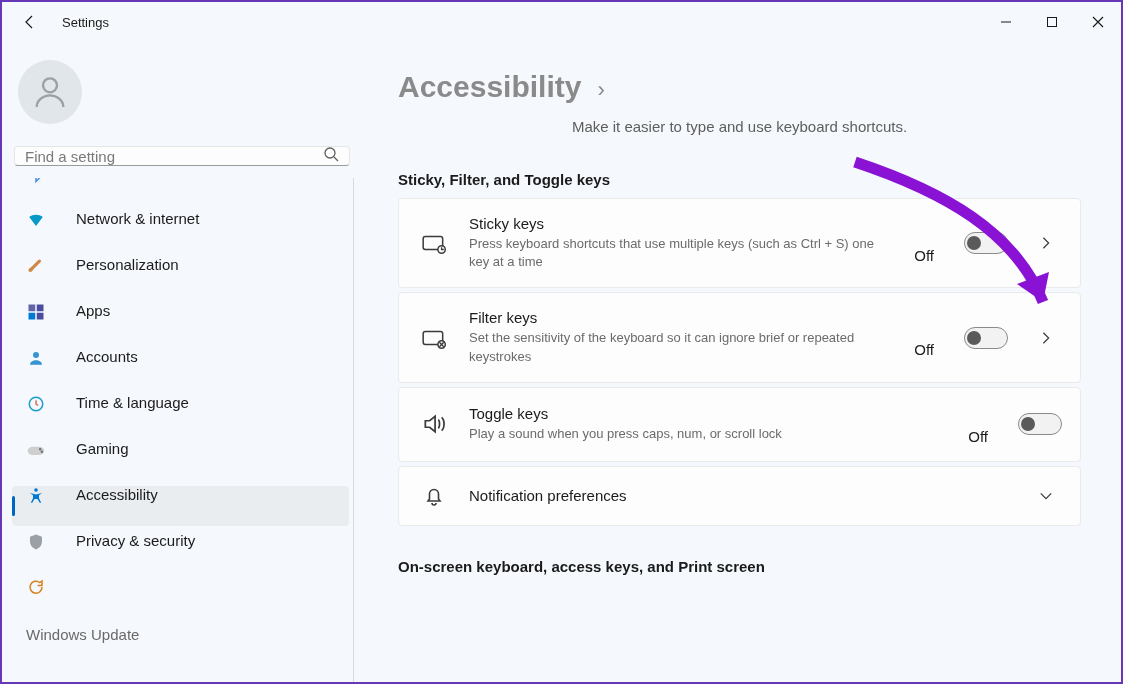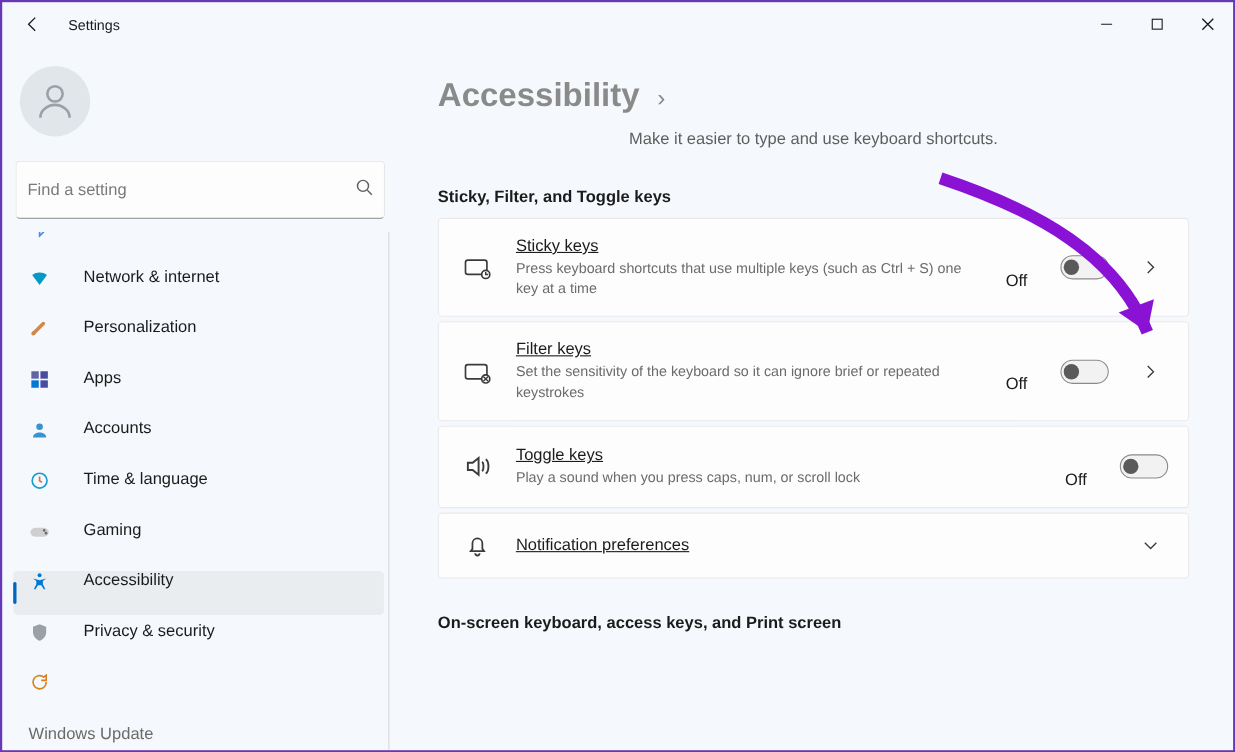--- a/index.html
+++ b/index.html
@@ -9,21 +9,21 @@
     .title { margin-left: 20px; font-size: 13px; color: #1b1b1b; }
     .win-controls { margin-left: auto; display: flex; }
     .win-btn { width: 46px; height: 32px; display: flex; align-items: center; justify-content: center; cursor: pointer; }
     
     .main-container { display: flex; height: calc(100% - 40px); }
     
     .sidebar { width: 360px; padding: 0 8px 0 8px; display: flex; flex-direction: column; height: 100%; }
     .user-row { display: flex; align-items: center; padding: 18px 8px 18px 8px; gap: 16px; }
     .avatar { width: 64px; height: 64px; border-radius: 50%; background: #e1e6ea; display: flex; align-items: center; justify-content: center; color: #888; }
     
-    .search-box { margin: 4px 4px 12px 4px; height: 53px; background: #fdfdfd; border: 1px solid #e6e6e6; border-bottom: 1px solid #9a9a9a; border-radius: 4px; display: flex; align-items: center; padding: 0 10px; }
+    .search-box { margin: 4px 4px 12px 4px; height: 20px; background: #fdfdfd; border: 1px solid #e6e6e6; border-bottom: 1px solid #9a9a9a; border-radius: 4px; display: flex; align-items: center; padding: 0 10px; }
     .search-box input { flex: 1; border: none; outline: none; font-size: 15px; background: transparent; color: #333; }
     .search-box input::placeholder { color: #7a7a7a; }
     
     .nav-scroll { flex: 1; overflow: hidden; position: relative; border-right: 1px solid #d9d9d9; padding-right: 2px; }
     .nav-item { height: 40px; display: flex; align-items: flex-start; padding-left: 14px; gap: 30px; border-radius: 4px; cursor: pointer; margin: 2px 2px 6px 2px; font-size: 15px; color: #1b1b1b; }
     .nav-item.active { background: #eaedf0; position: relative; }
     .nav-item.active::before { content: ""; position: absolute; left: 0; top: 10px; bottom: 10px; width: 3px; background: #0067c0; border-radius: 3px; }
     .nav-icon { width: 20px; height: 20px; display: flex; align-items: center; justify-content: center; }
     
     .content { flex: 1; padding: 28px 40px 0 36px; overflow: hidden; position: relative; }
@@ -31,21 +31,21 @@
     .bc-parent { font-size: 30px; font-weight: 600; color: #8a8a8a; cursor: pointer; }
     .bc-sep { font-size: 22px; color: #8a8a8a; }
     .bc-current { font-size: 30px; font-weight: 600; color: #1b1b1b; }
     .subtitle { font-size: 15px; color: #5e5e5e; margin-bottom: 36px; text-align: center; }
     
     .section-header { font-size: 15px; font-weight: 600; color: #1b1b1b; margin-bottom: 10px; }
     
     .card { background: #fdfdfd; border: 1px solid #eaeaea; border-radius: 4px; margin-bottom: 4px; padding: 16px 18px 16px 22px; display: flex; align-items: center; gap: 22px; }
     .card-icon { width: 26px; height: 26px; display: flex; align-items: center; justify-content: center; color: #3b3b3b; flex-shrink: 0; }
     .card-body { flex: 1; }
-    .card-title { font-size: 15px; color: #1b1b1b; text-decoration: underline; }
+    .card-title { font-size: 15px; color: #1b1b1b; }
     .card-desc { font-size: 13px; color: #6b6b6b; margin-top: 3px; line-height: 1.4; max-width: 480px; }
     .toggle-state { font-size: 15px; color: #1b1b1b; margin-right: 8px; margin-top: 24px; }
     .toggle { width: 44px; height: 22px; border-radius: 11px; border: 1px solid #8a8a8a; background: #f2f2f2; display: flex; align-items: center; padding: 2px; cursor: pointer; flex-shrink: 0; }
     .toggle-knob { width: 14px; height: 14px; border-radius: 50%; background: #5a5a5a; }
     .chevron { width: 32px; display: flex; justify-content: center; align-items: center; color: #3b3b3b; cursor: pointer; flex-shrink: 0; }
     
     .arrow-overlay { position: absolute; top: 110px; right: 36px; width: 260px; height: 180px; pointer-events: none; z-index: 5; }
   </style>
 </head>
 <body>

